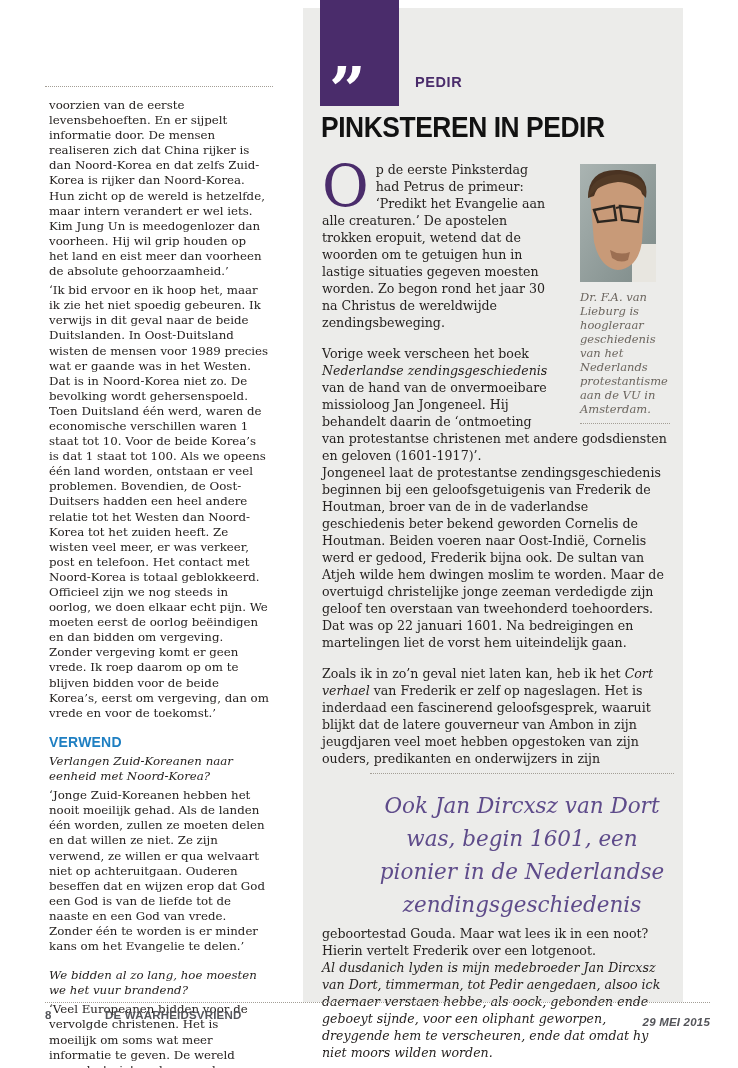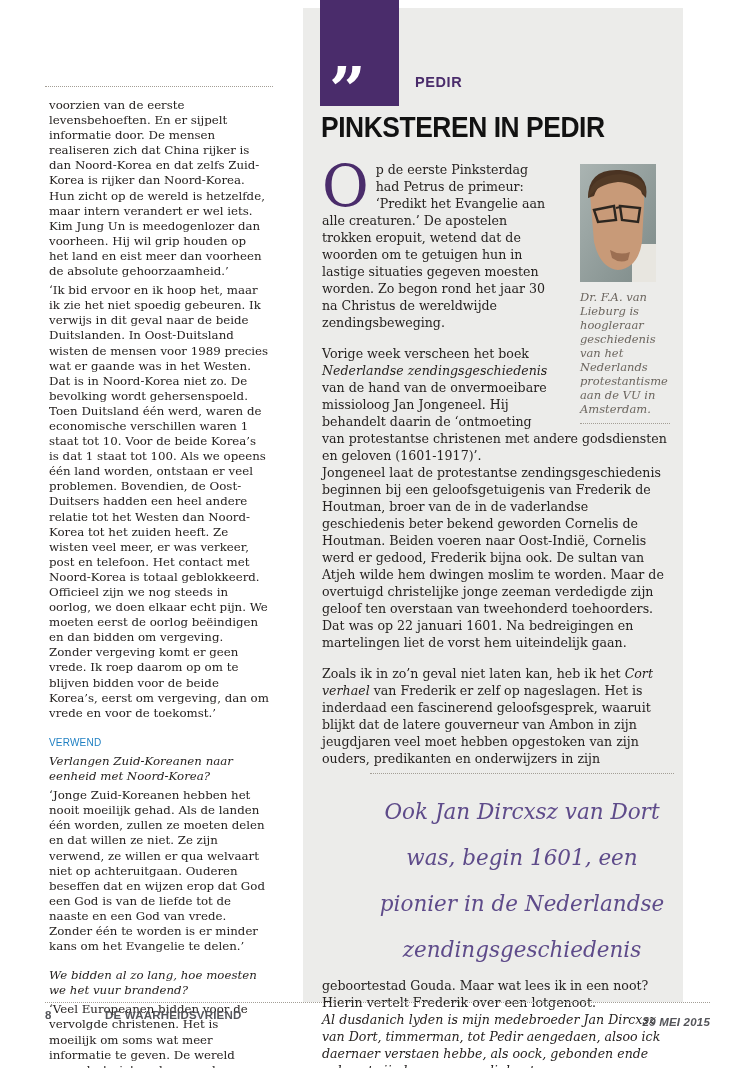--- a/index.html
+++ b/index.html
@@ -6,22 +6,22 @@
   .page{position:relative;width:738px;height:1068px;background:#ffffff;overflow:hidden;
         font-family:"DejaVu Serif",serif;color:#262220;}
 
   
   .left-col{position:absolute;left:45px;top:86px;width:228px;
             border-top:1px dotted #a39e96;padding-top:7px;
             font-size:11.8px;line-height:15.1px;text-align:left;}
   .left-col p{margin:4px;}
   .gap{margin-top:14px !important;}
   .question{font-style:italic;}
-  .sub-heading{font-family:"Liberation Sans",sans-serif;font-weight:normal;
-               font-size:10px;letter-spacing:.2px;margin-top:14px !important;}
+  .sub-heading{font-family:"Liberation Sans",sans-serif;font-weight:bold;
+               font-size:14px;letter-spacing:.2px;margin-top:14px !important;}
 
   
   .panel{position:absolute;left:303px;top:8px;width:380px;height:994px;background:#ececea;}
 
   .quote-box{position:absolute;left:320px;top:0;width:79px;height:106px;background:#4a2c6b;}
   .quote-glyph{position:absolute;left:9px;bottom:-16px;color:#ffffff;
                font-family:"DejaVu Serif",serif;font-weight:bold;font-size:64px;line-height:1;}
   .kicker{position:absolute;left:415px;top:74px;font-family:"Liberation Sans",sans-serif;
           font-weight:bold;font-size:14.5px;letter-spacing:.6px;color:#4a2c6b;}
   .col-title{position:absolute;left:321px;top:110px;font-family:"Liberation Sans",sans-serif;
@@ -38,21 +38,21 @@
   .caption{font-style:italic;font-size:11.5px;line-height:14px;color:#6b655e;
            margin:8px 0 0 20px !important;width:94px;}
   .caption-rule{display:block;margin:7px 0 0 20px;width:90px;border-top:1px dotted #a39e96;}
 
   .dropcap{float:left;font-size:57px;line-height:44px;color:#4a2c6b;
            padding:3px 7px 0 0;font-family:"DejaVu Serif",serif;}
   .italic{font-style:italic;}
 
   .pullquote{display:block;float:right;width:304px;margin:6px 0 4px 12px;
              border-top:1px dotted #a39e96;padding-top:15px;
-             font-style:italic;font-size:21.5px;line-height:46px;text-align:center;
+             font-style:italic;font-size:21.5px;line-height:33px;text-align:center;
              color:#5e4b8a;font-family:"DejaVu Serif",serif;}
   .olddutch{font-style:italic;}
 
   
   .footer-rule{position:absolute;left:45px;top:1002px;width:665px;border-top:1px dotted #a39e96;}
   .footer{position:absolute;left:0;top:1009px;width:738px;height:20px;
           font-family:"Liberation Sans",sans-serif;font-weight:bold;font-size:11.5px;
           color:#54555a;letter-spacing:.2px;}
   .footer .pageno{position:absolute;left:45px;top:0;}
   .footer .mag{position:absolute;left:105px;top:0;}

